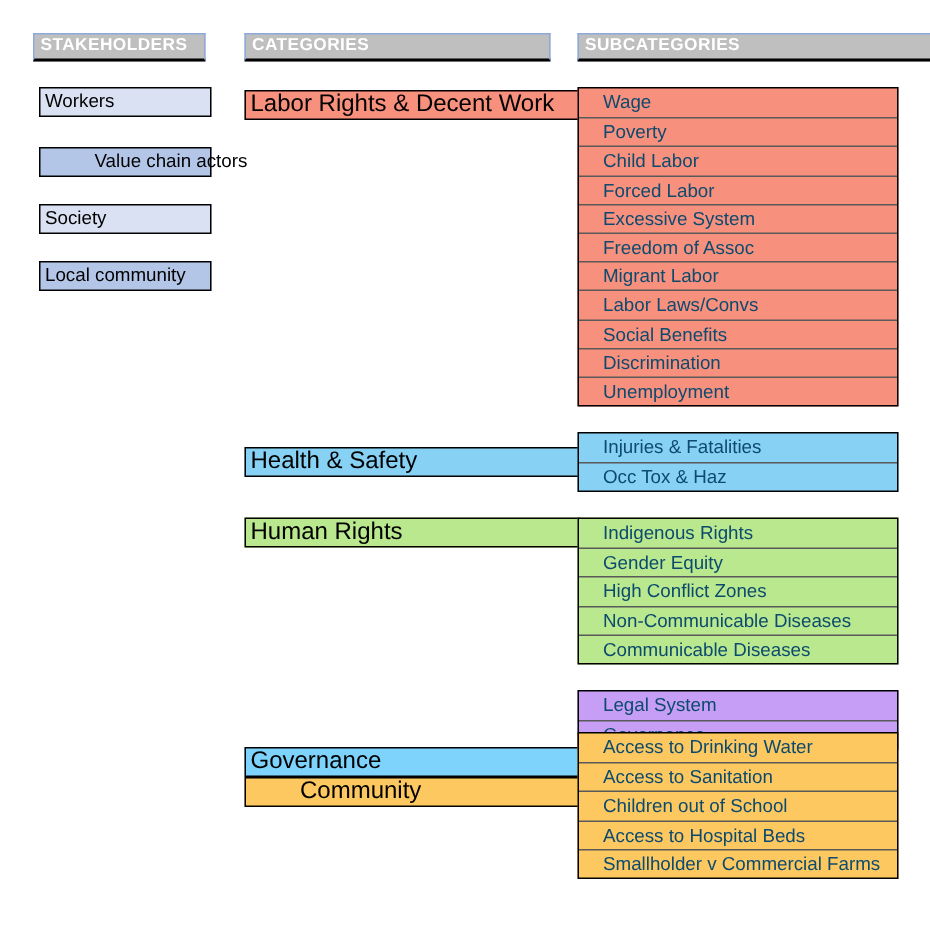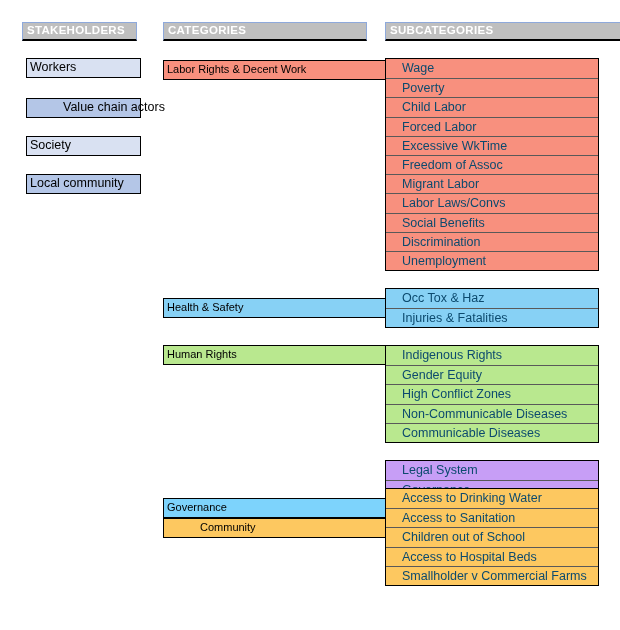--- a/index.html
+++ b/index.html
@@ -39,21 +39,21 @@
     color: #000000;
     white-space: nowrap;
   }
   .cat {
     position: absolute;
     left: 163px;
     width: 224px;
     height: 20px;
     box-sizing: border-box;
     border: 1.5px solid #000000;
-    font-size: 11px;
+    font-size: 16px;
     line-height: 17px;
     padding-left: 3px;
     color: #000000;
     white-space: nowrap;
   }
   .group {
     position: absolute;
     left: 385px;
     width: 214px;
     box-sizing: border-box;
@@ -92,31 +92,31 @@
       <div class="cat" style="top: 345px; background: rgb(185, 232, 143);">Human Rights</div>
       <div class="cat" style="top: 460px; background: #7dd3fc; margin-top: 38px;">Governance</div>
       <div class="cat" style="top: 518px; background: rgb(253, 200, 96); padding-left: 36px;">Community</div>
     </div>
   <div id="subcategories-col">
       <div class="group" style="top: 58px; background: rgb(248, 144, 126);">
         <div class="row">Wage</div>
         <div class="row">Poverty</div>
         <div class="row">Child Labor</div>
         <div class="row">Forced Labor</div>
-        <div class="row">Excessive WkTime</div>
+        <div class="row">Excessive System</div>
         <div class="row">Freedom of Assoc</div>
         <div class="row">Migrant Labor</div>
         <div class="row">Labor Laws/Convs</div>
         <div class="row">Social Benefits</div>
         <div class="row">Discrimination</div>
         <div class="row">Unemployment</div>
       </div>
       <div class="group" style="top: 288px; background: rgb(135, 209, 245);">
+        <div class="row">Injuries &amp; Fatalities</div>
         <div class="row">Occ Tox &amp; Haz</div>
-        <div class="row">Injuries &amp; Fatalities</div>
       </div>
       <div class="group" style="top: 345px; background: rgb(185, 232, 143);">
         <div class="row">Indigenous Rights</div>
         <div class="row">Gender Equity</div>
         <div class="row">High Conflict Zones</div>
         <div class="row">Non-Communicable Diseases</div>
         <div class="row">Communicable Diseases</div>
       </div>
       <div class="group" style="top: 460px; background: rgb(199, 158, 246);">
         <div class="row">Legal System</div>

